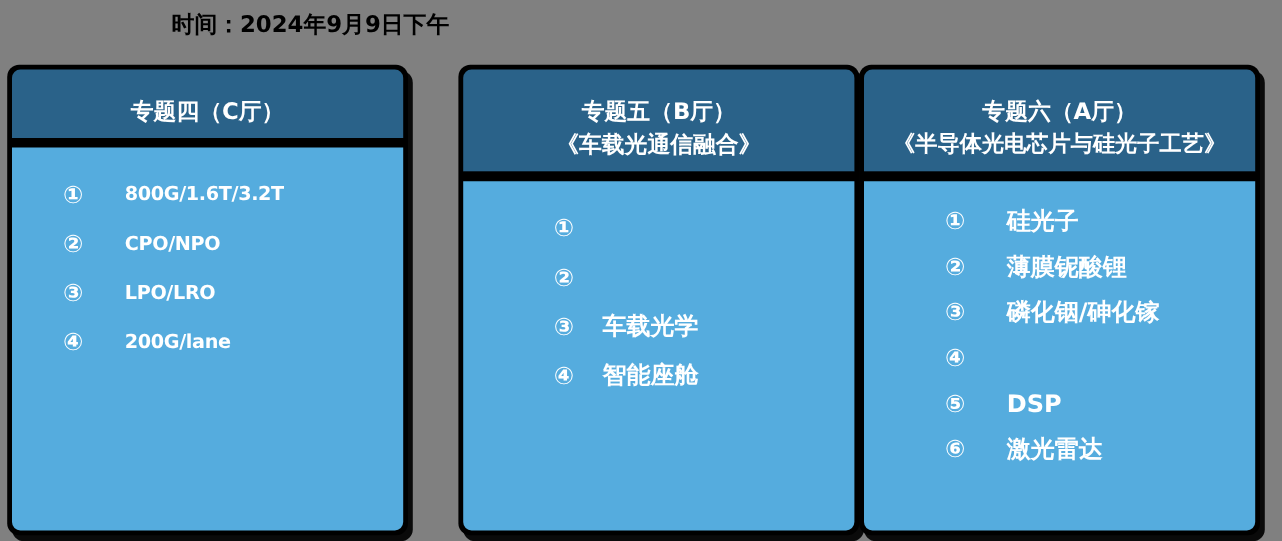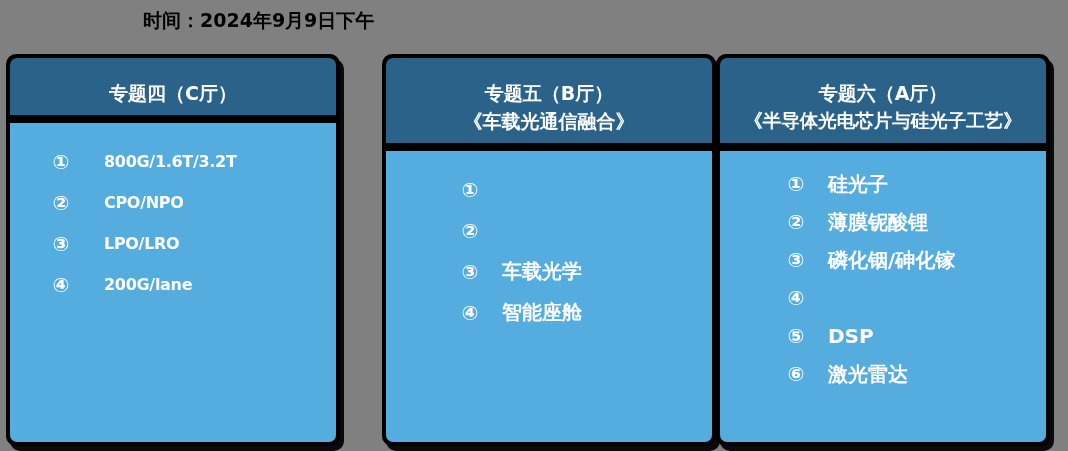--- a/index.html
+++ b/index.html
@@ -118,21 +118,21 @@
   .panel.p1 .item        { height: 41px; padding-left: 34px; }
   .panel.p1 .item-num    { width: 34px; }
   .panel.p1 .item-text   { margin-left: 26px; font-size: 16px; letter-spacing: -0.3px; }
 
   .panel.p2 .item        { height: 41px; padding-left: 68px; }
   .panel.p2 .item-num    { width: 32px; }
   .panel.p2 .item-text   { margin-left: 16px; font-size: 20px; }
 
   .panel.p3 .item        { height: 38px; padding-left: 60px; }
   .panel.p3 .item-num    { width: 32px; }
-  .panel.p3 .item-text   { margin-left: 16px; font-size: 20px; }
+  .panel.p3 .item-text   { margin-left: 27px; font-size: 20px; }
   .panel.p3 .panel-body  { padding-top: 14px; }
 </style>
 </head>
 <body>
 
 <div class="top-bar">
   <div class="top-label time">时间：2024年9月9日下午</div>
 </div>
 
 <div class="panels">

